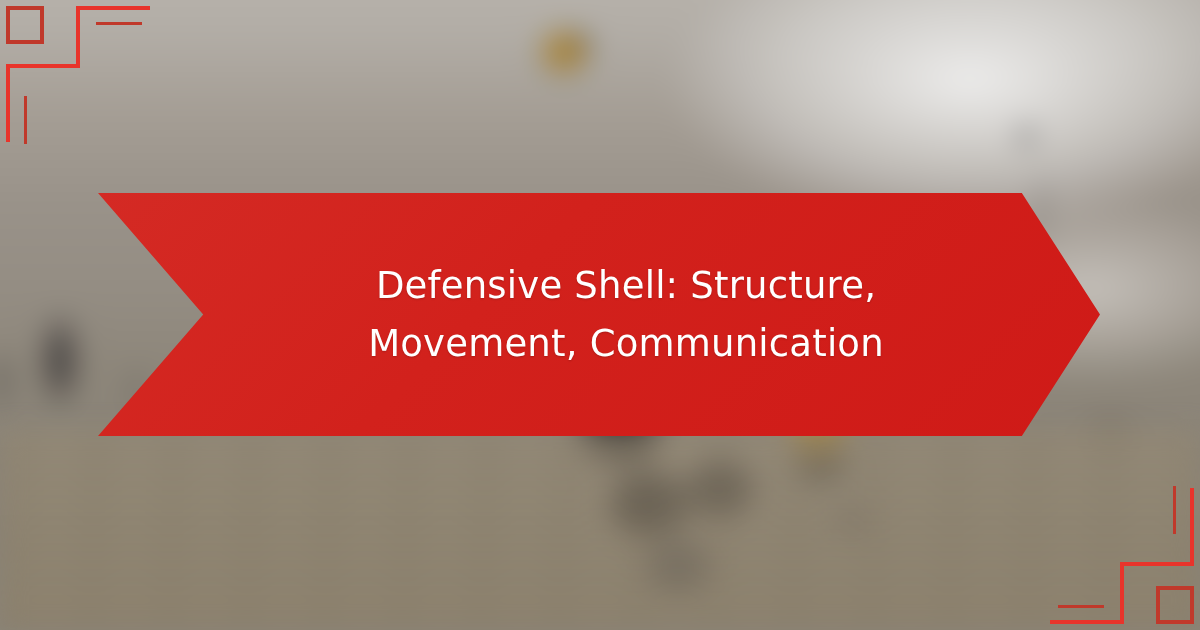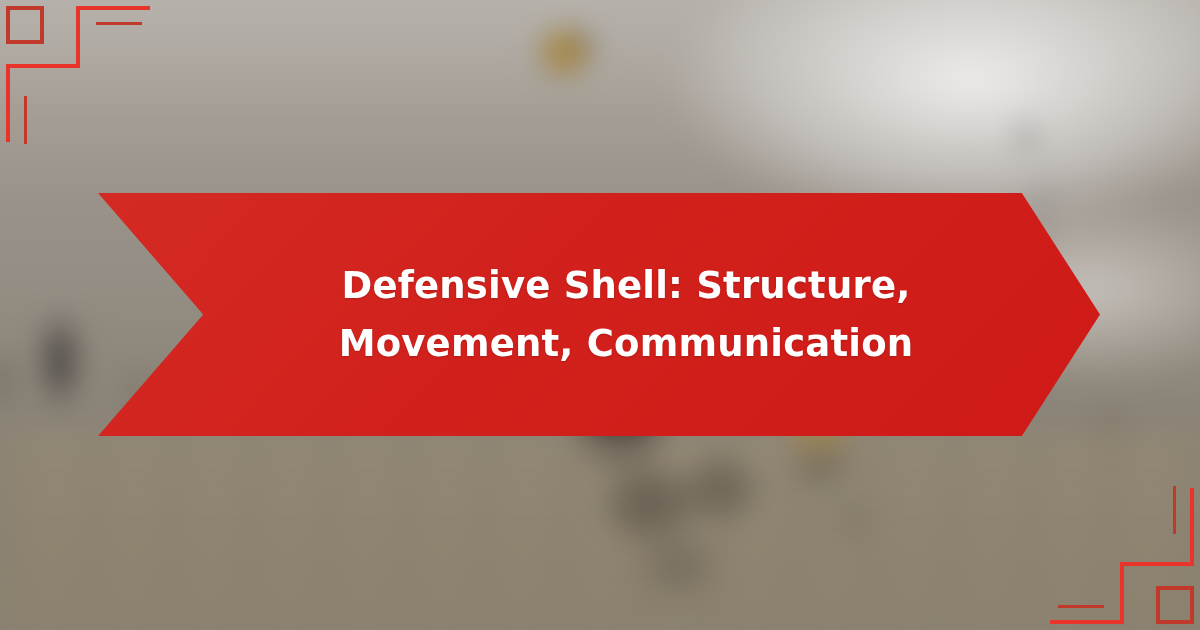--- a/index.html
+++ b/index.html
@@ -96,21 +96,21 @@
     justify-content: center;
     box-shadow: 0 6px 18px rgba(0,0,0,0.28);
   }
   .banner-title {
     width: 700px;
     margin-left: 54px;
     text-align: center;
     color: #ffffff;
     font-size: 37px;
     line-height: 1.55;
-    font-weight: 700;
+    font-weight: 400;
     letter-spacing: 0.2px;
     text-shadow: 0 1px 2px rgba(0,0,0,0.18);
   }
 </style>
 </head>
 <body>
 
 <div id="canvas">
 
   <div class="bg-photo"></div>

